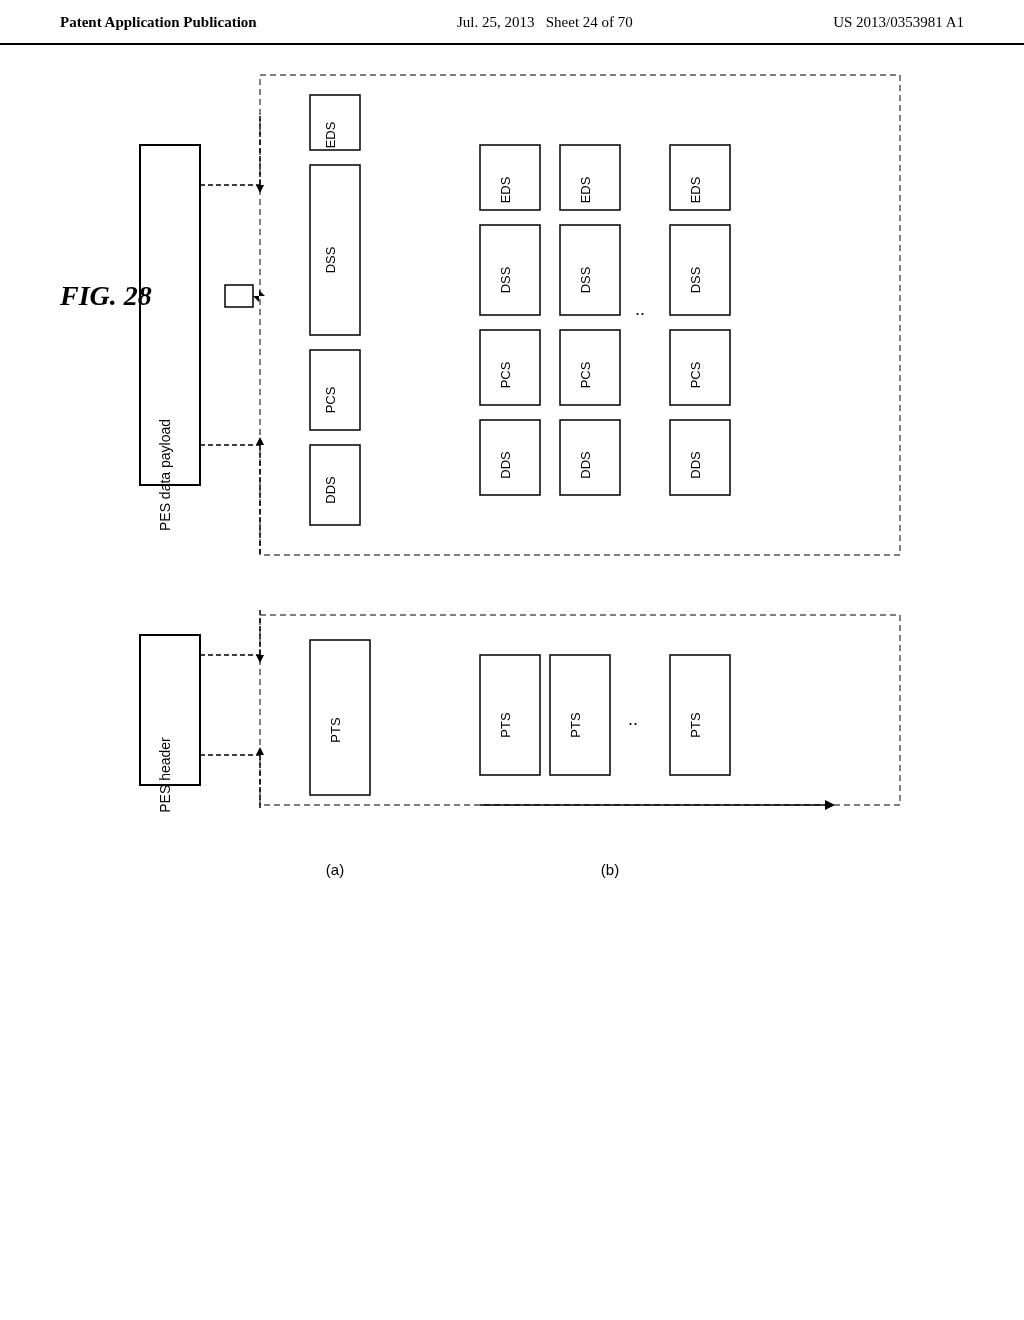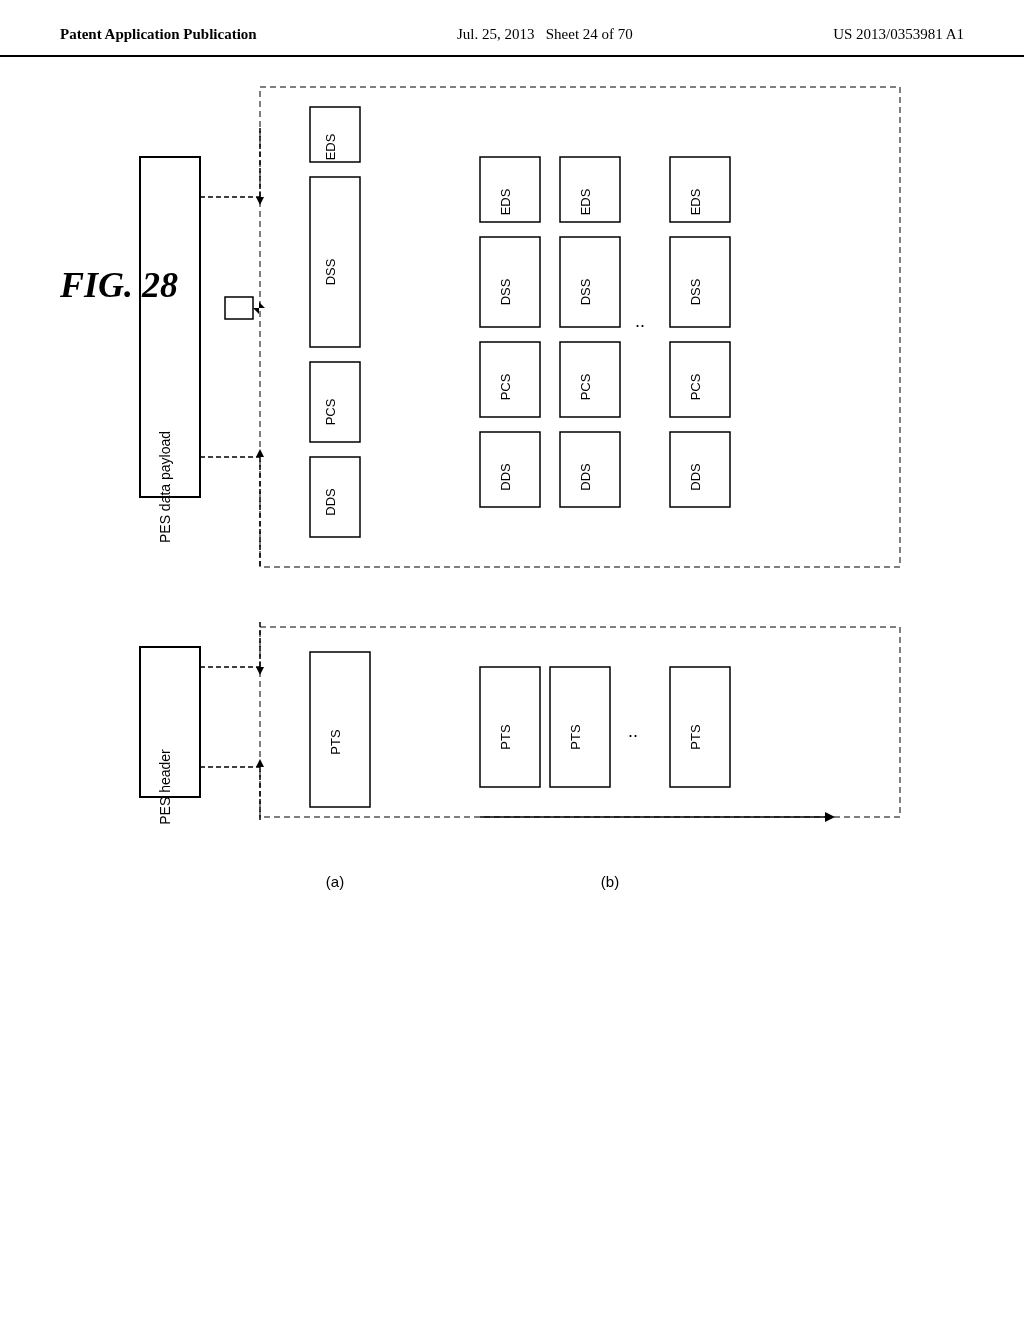--- a/index.html
+++ b/index.html
@@ -10,21 +10,21 @@
       font-family: 'Times New Roman', Times, serif;
       overflow: hidden;
       position: relative;
     }
 
     
     .header {
       display: flex;
       justify-content: space-between;
       align-items: flex-start;
-      padding: 24px 60px 10px 60px;
+      padding: 12px 60px 10px 60px;
       border-bottom: 2px solid #000;
     }
     .header-left {
       font-size: 15px;
       font-weight: bold;
       line-height: 1.4;
     }
     .header-center {
       font-size: 15px;
       line-height: 1.4;
@@ -32,22 +32,22 @@
     .header-right {
       font-size: 15px;
       text-align: right;
       line-height: 1.4;
     }
 
     
     .fig-label {
       position: absolute;
       left: 60px;
-      top: 264px;
-      font-size: 36px;
+      top: 280px;
+      font-size: 28px;
       font-weight: bold;
       font-style: italic;
     }
 
     
     .diagram-wrapper {
       margin-left: 80px;
       margin-top: 20px;
       position: relative;
     }

